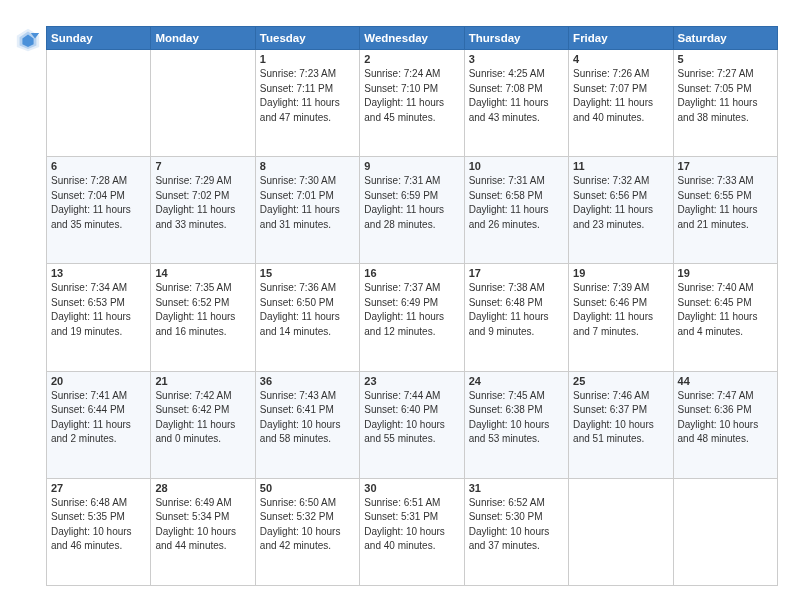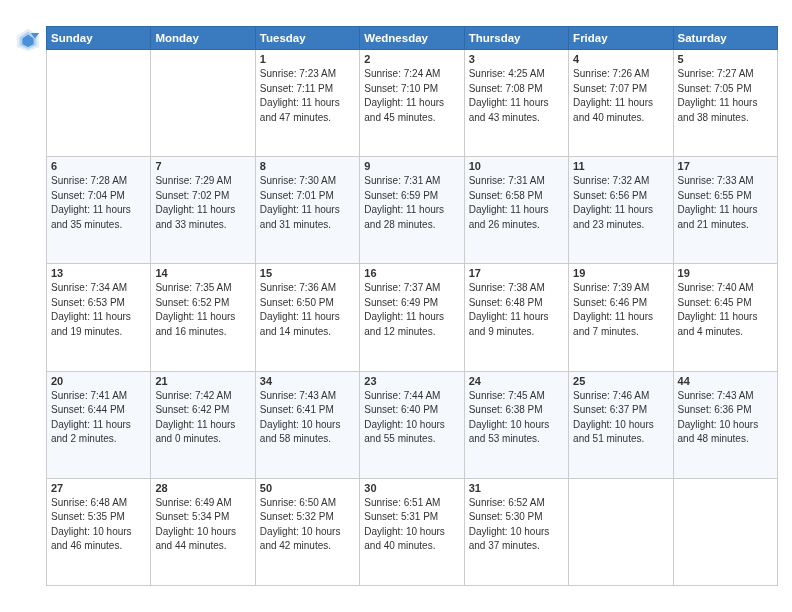--- a/index.html
+++ b/index.html
@@ -260,21 +260,21 @@
 Sunset: 6:44 PM
 Daylight: 11 hours and 2 minutes.</div>
           </td>
           <td>
             <span class="day-num">21</span>
             <div class="day-info">Sunrise: 7:42 AM
 Sunset: 6:42 PM
 Daylight: 11 hours and 0 minutes.</div>
           </td>
           <td>
-            <span class="day-num">34</span>
+            <span class="day-num">36</span>
             <div class="day-info">Sunrise: 7:43 AM
 Sunset: 6:41 PM
 Daylight: 10 hours and 58 minutes.</div>
           </td>
           <td>
             <span class="day-num">23</span>
             <div class="day-info">Sunrise: 7:44 AM
 Sunset: 6:40 PM
 Daylight: 10 hours and 55 minutes.</div>
           </td>
@@ -285,21 +285,21 @@
 Daylight: 10 hours and 53 minutes.</div>
           </td>
           <td>
             <span class="day-num">25</span>
             <div class="day-info">Sunrise: 7:46 AM
 Sunset: 6:37 PM
 Daylight: 10 hours and 51 minutes.</div>
           </td>
           <td>
             <span class="day-num">44</span>
-            <div class="day-info">Sunrise: 7:43 AM
+            <div class="day-info">Sunrise: 7:47 AM
 Sunset: 6:36 PM
 Daylight: 10 hours and 48 minutes.</div>
           </td>
         </tr>
         <tr>
           <td>
             <span class="day-num">27</span>
             <div class="day-info">Sunrise: 6:48 AM
 Sunset: 5:35 PM
 Daylight: 10 hours and 46 minutes.</div>

